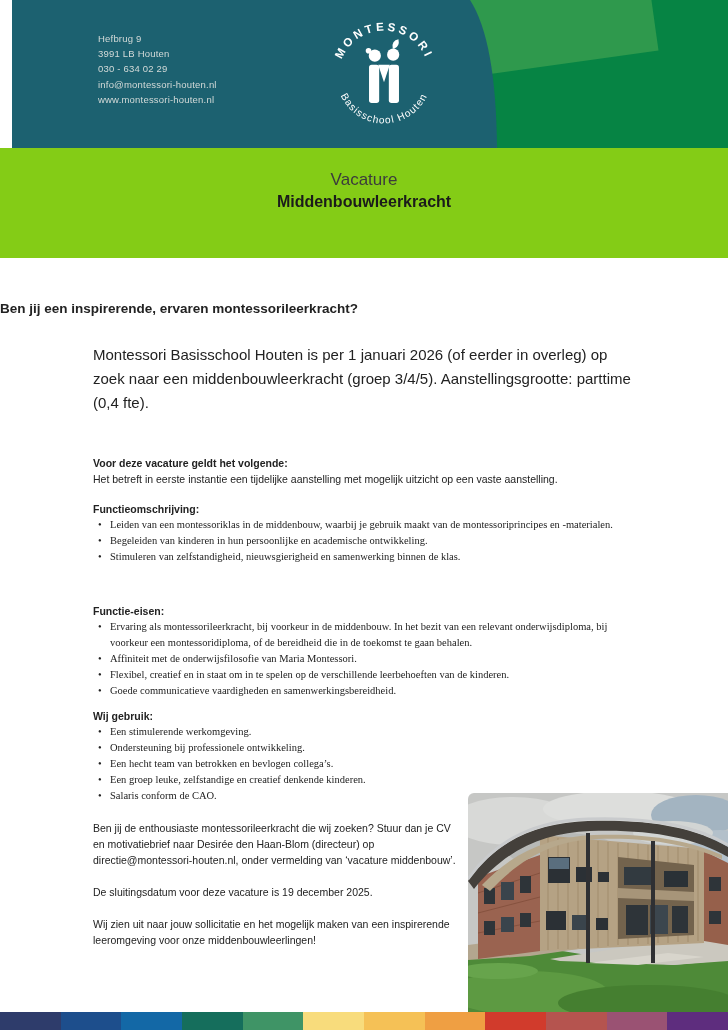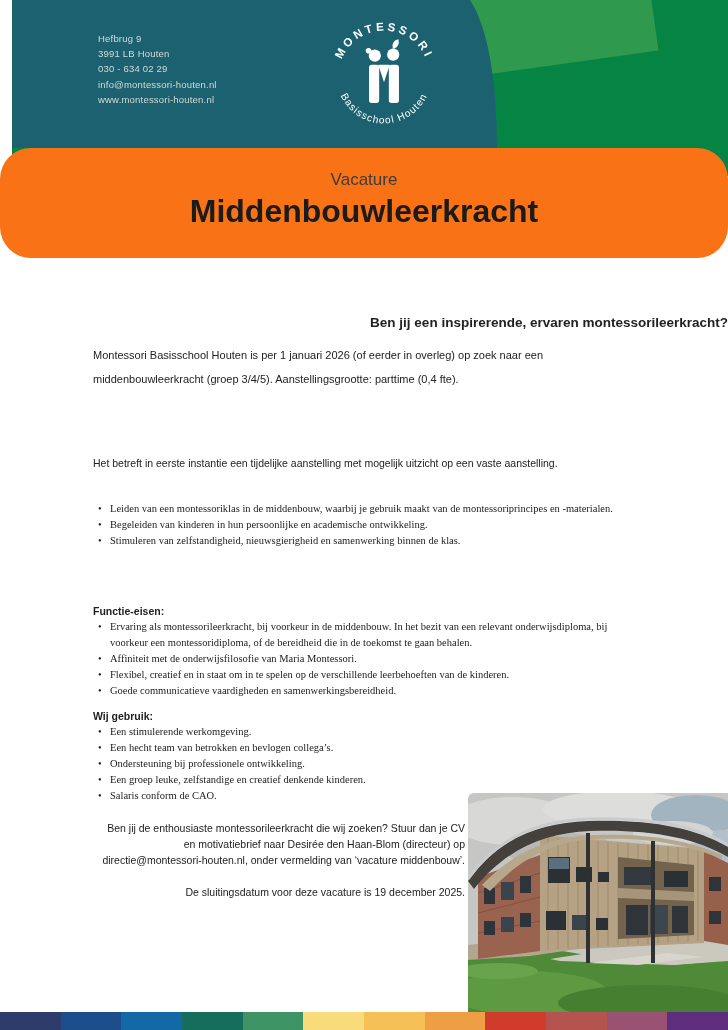--- a/index.html
+++ b/index.html
@@ -9,33 +9,33 @@
   }
   
   .header{position:absolute;left:0;top:0;width:728px;height:176px;background:#068444;overflow:hidden;margin-left:12px;}
   .header .light-patch{position:absolute;left:452px;top:-14px;width:190px;height:78px;background:#2f994d;transform:rotate(-8deg);}
   .header .teal-svg{position:absolute;left:0;top:0;}
   .contact{position:absolute;left:86px;top:31px;font-size:9.5px;line-height:15.2px;color:#d3dad8;letter-spacing:.2px;}
   .logo-svg{position:absolute;left:314px;top:14px;}
   .logo-arc{fill:#ffffff;font-size:12px;font-weight:600;letter-spacing:3.2px;}
   .logo-arc-b{fill:#ffffff;font-size:10.5px;font-weight:400;letter-spacing:1.1px;}
   
-  .banner{position:absolute;left:0;top:148px;width:728px;height:110px;background:#f97316;text-align:center;border-radius:31px;}
+  .banner{position:absolute;left:0;top:148px;width:728px;height:110px;background:#84cc16;text-align:center;}
   .banner .kicker{margin-top:22px;font-size:17px;color:#3c3c3c;}
-  .banner .title{margin-top:3px;font-size:32px;font-weight:700;color:#1b1b1b;}
-  
-  .main-heading{position:absolute;left:0;top:301px;width:728px;text-align:right;font-size:13.5px;font-weight:700;margin-top:14px;}
-  .intro{position:absolute;left:93px;top:343px;width:548px;font-size:11px;line-height:24px;}
+  .banner .title{margin-top:3px;font-size:16px;font-weight:700;color:#1b1b1b;}
+  
+  .main-heading{position:absolute;left:0;top:301px;width:728px;text-align:left;font-size:13.5px;font-weight:700;}
+  .intro{position:absolute;left:93px;top:343px;width:548px;font-size:15px;line-height:24px;}
   .sec{position:absolute;left:93px;width:548px;font-size:10.5px;line-height:16px;}
   .sec .sec-title{font-weight:700;}
   .sec ul{margin:0;padding:0;list-style:none;font-family:Liberation Serif, serif;}
   .sec li{position:relative;padding-left:17px;}
   .sec li::before{content:"•";position:absolute;left:5px;top:0;font-size:10.5px;}
   .closing{position:absolute;left:93px;top:820px;width:372px;font-size:10.5px;line-height:16px;}
-  .closing p{margin:0 0 16px 0;text-align:right;}
+  .closing p{margin:0 0 16px 0;}
   
   .photo{position:absolute;left:468px;top:793px;width:260px;height:219px;border-top-left-radius:6px;overflow:hidden;}
   
   .footer-strip{position:absolute;left:0;top:1012px;width:728px;height:18px;display:flex;}
   .footer-strip .seg{flex:1 1 0;height:18px;}
 </style>
 </head>
 <body>
 
 <div class="header">
@@ -80,24 +80,26 @@
   <div class="title">Middenbouwleerkracht</div>
 </div>
 
 <div class="main-heading">Ben jij een inspirerende, ervaren montessorileerkracht?</div>
 
 <div class="intro">
   <div>Montessori Basisschool Houten is per 1 januari 2026 (of eerder in overleg) op zoek naar een middenbouwleerkracht (groep 3/4/5). Aanstellingsgrootte: parttime (0,4 fte).</div>
 </div>
 
 <div class="sec" style="top:455px;">
+  <div class="sec-title">Voor deze vacature geldt het volgende:</div>
   <div>Het betreft in eerste instantie een tijdelijke aanstelling met mogelijk uitzicht op een vaste aanstelling.</div>
 </div>
 
 <div class="sec" style="top:501px;">
+  <div class="sec-title">Functieomschrijving:</div>
   <ul>
     <li>Leiden van een montessoriklas in de middenbouw, waarbij je gebruik maakt van de montessoriprincipes en -materialen.</li>
     <li>Begeleiden van kinderen in hun persoonlijke en academische ontwikkeling.</li>
     <li>Stimuleren van zelfstandigheid, nieuwsgierigheid en samenwerking binnen de klas.</li>
   </ul>
 </div>
 
 <div class="sec" style="top:603px;">
   <div class="sec-title">Functie-eisen:</div>
   <ul>
@@ -105,30 +107,31 @@
     <li>Affiniteit met de onderwijsfilosofie van Maria Montessori.</li>
     <li>Flexibel, creatief en in staat om in te spelen op de verschillende leerbehoeften van de kinderen.</li>
     <li>Goede communicatieve vaardigheden en samenwerkingsbereidheid.</li>
   </ul>
 </div>
 
 <div class="sec" style="top:708px;">
   <div class="sec-title">Wij gebruik:</div>
   <ul>
     <li>Een stimulerende werkomgeving.</li>
+    <li>Ondersteuning bij professionele ontwikkeling.</li>
     <li>Een hecht team van betrokken en bevlogen collega’s.</li>
-    <li>Ondersteuning bij professionele ontwikkeling.</li>
     <li>Een groep leuke, zelfstandige en creatief denkende kinderen.</li>
     <li>Salaris conform de CAO.</li>
   </ul>
 </div>
 
 <div class="closing">
   <p>Ben jij de enthousiaste montessorileerkracht die wij zoeken? Stuur dan je CV en motivatiebrief naar Desirée den Haan-Blom (directeur) op directie@montessori-houten.nl, onder vermelding van ‘vacature middenbouw’.</p>
   <p>De sluitingsdatum voor deze vacature is 19 december 2025.</p>
+  <p>Wij zien uit naar jouw sollicitatie en het mogelijk maken van een inspirerende leeromgeving voor onze middenbouwleerlingen!</p>
 </div>
 
 <div class="photo">
   <svg width="260" height="219" viewBox="0 0 260 219">
 
     <rect x="0" y="0" width="260" height="219" fill="#c6c7c5"></rect>
     <ellipse cx="45" cy="28" rx="62" ry="24" fill="#d8d9d7"></ellipse>
     <ellipse cx="150" cy="16" rx="75" ry="18" fill="#dddedc"></ellipse>
     <ellipse cx="95" cy="58" rx="55" ry="18" fill="#b7b9b7"></ellipse>
     <ellipse cx="228" cy="22" rx="45" ry="20" fill="#a3b4c1"></ellipse>

